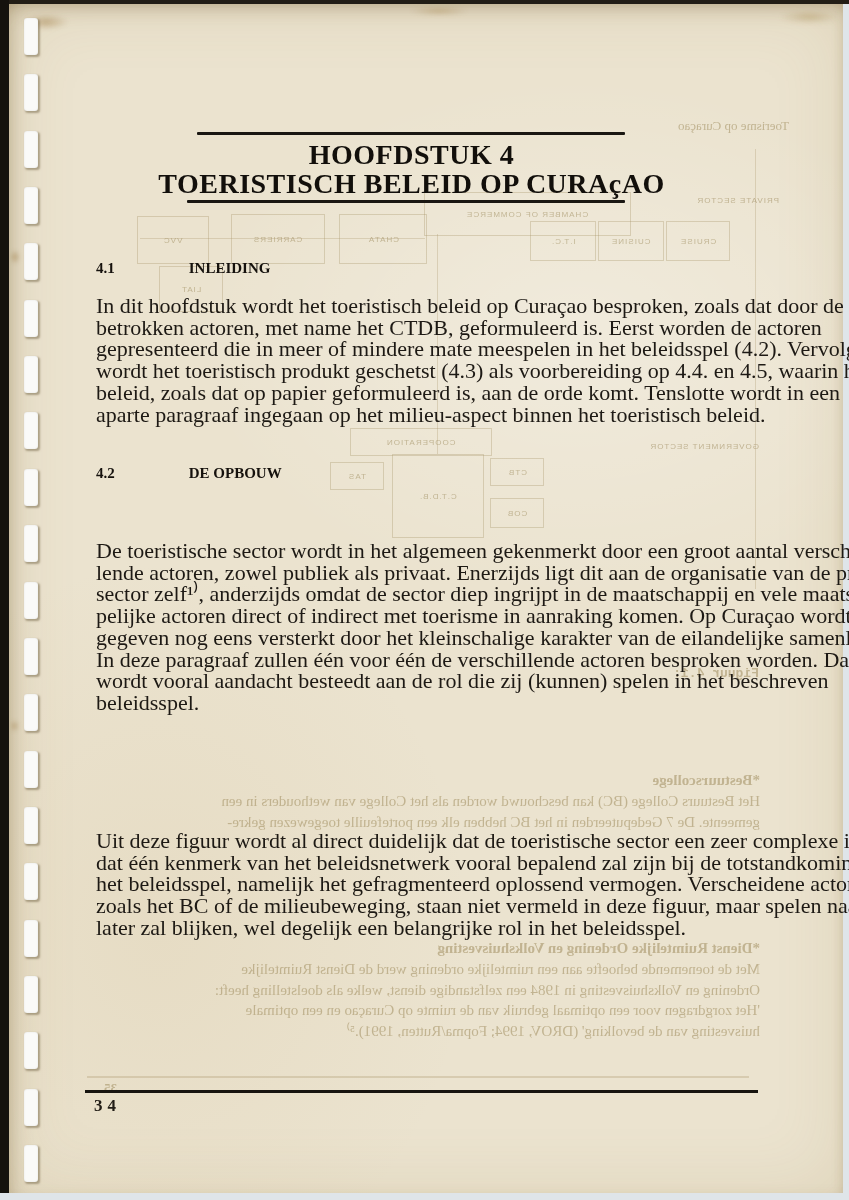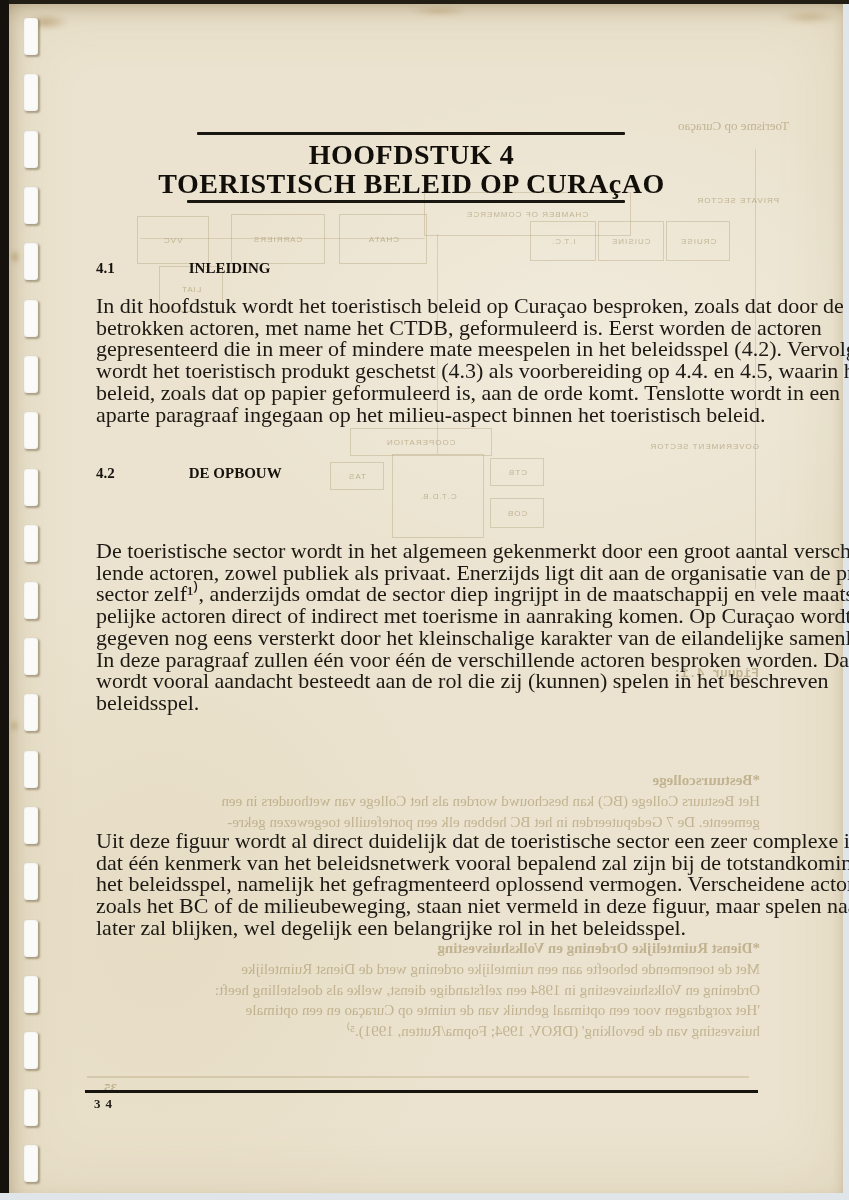--- a/index.html
+++ b/index.html
@@ -67,21 +67,21 @@
   .sec{position:absolute;left:87px;font-weight:bold;font-size:15px;color:#15110d;}
   .sec .num{display:inline-block;width:89px;}
   .para{
     position:absolute;left:87px;
     font-size:22px;line-height:21.7px;white-space:pre;
     color:#1d1914;
   }
   .footer-rule{position:absolute;left:76px;top:1086px;width:673px;height:2.5px;background:#17140f;}
   .page-num{
     position:absolute;left:85px;top:1092px;
-    font-size:13px;font-weight:bold;letter-spacing:5px;color:#221d16;
+    font-size:17px;font-weight:bold;letter-spacing:5px;color:#221d16;
   }
 </style>
 </head>
 <body>
 
 <div class="edge-top"></div>
 <div class="edge-left"></div>
 
 <div class="paper" id="paper">
 

